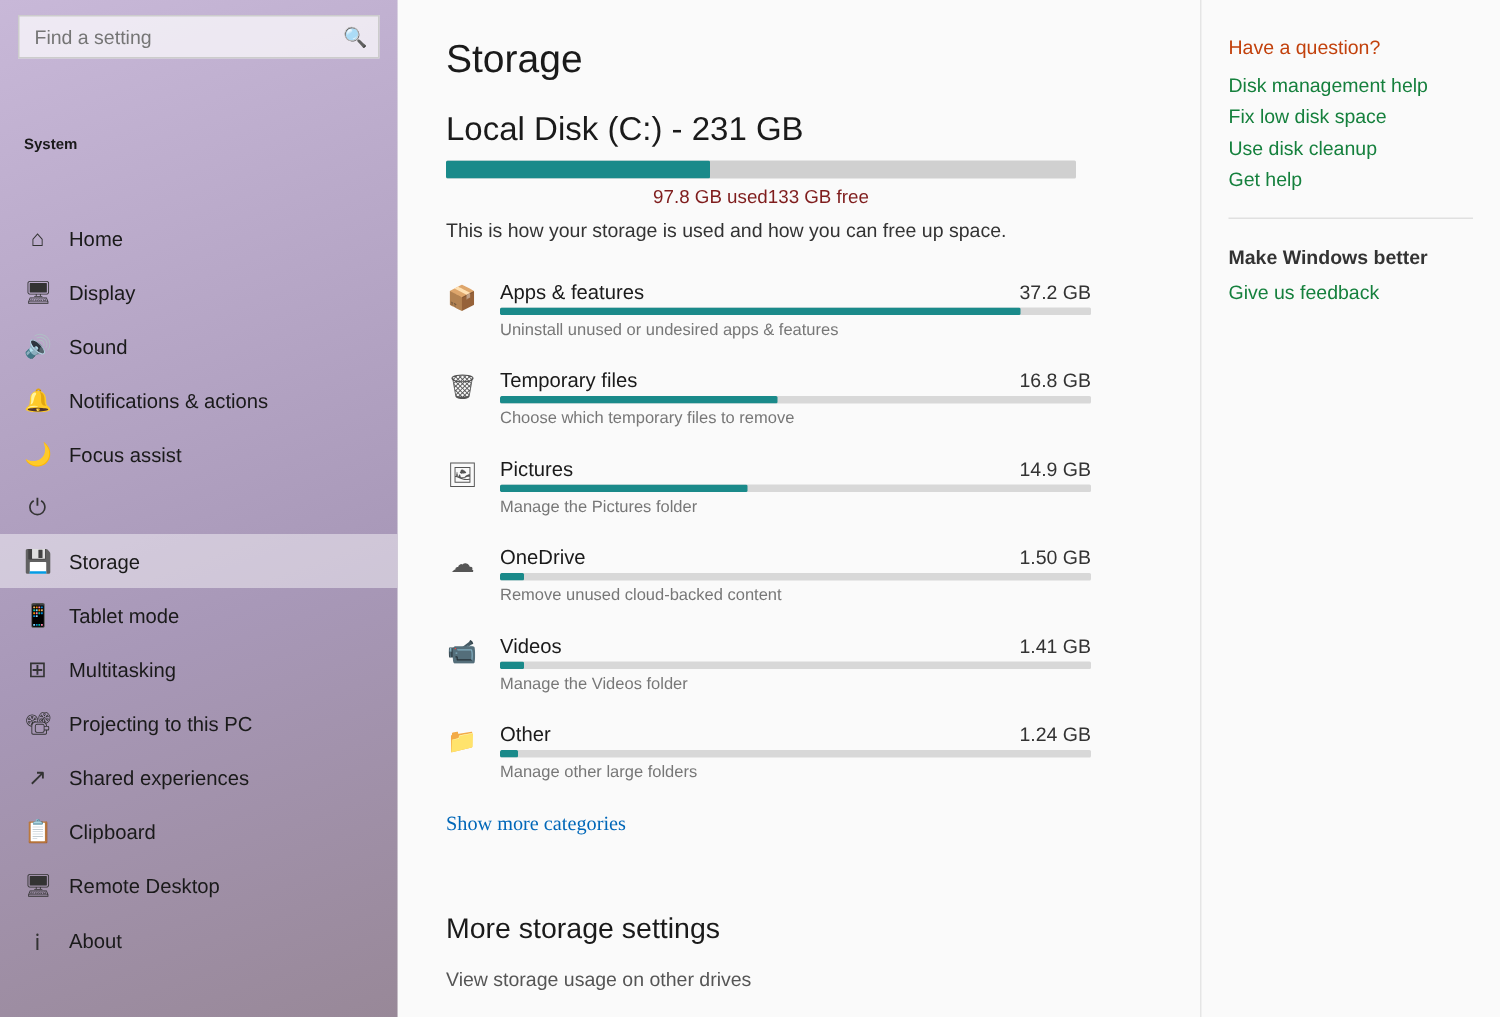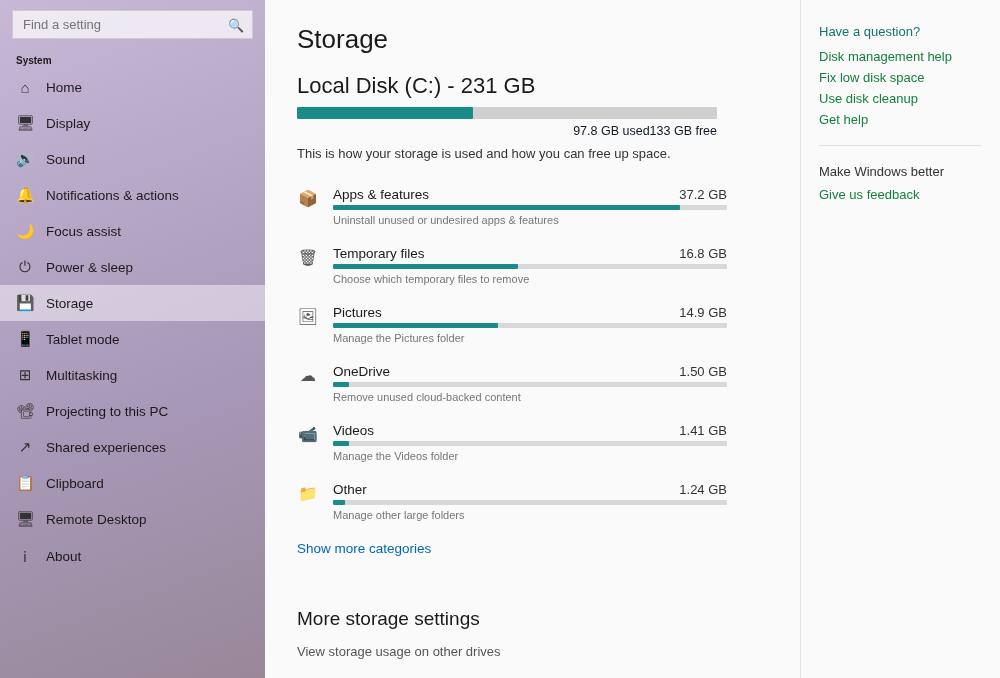--- a/index.html
+++ b/index.html
@@ -15,20 +15,21 @@
 
     
     .sidebar {
       width: 265px;
       min-width: 265px;
       background: linear-gradient(160deg, #c8b8d8 0%, #b8a8c8 30%, #a898b8 60%, #988898 100%);
       display: flex;
       flex-direction: column;
       height: 100%;
       overflow-y: auto;
+      gap: 36px;
     }
 
     .sidebar-search {
       margin: 10px 12px 8px 12px;
       position: relative;
     }
     .sidebar-search input {
       width: 100%;
       padding: 6px 28px 6px 10px;
       border: 1px solid #ccc;
@@ -115,24 +116,24 @@
       overflow: hidden;
     }
     .disk-bar-fill {
       height: 100%;
       background: #1a8a8a;
       border-radius: 1px;
     }
 
     .disk-stats {
       display: flex;
-      justify-content: flex-end;
+      justify-content: center;
       max-width: 420px;
       font-size: 12.5px;
-      color: #0f172a;
+      color: #7f1d1d;
       margin-bottom: 8px;
     }
 
     .disk-desc {
       font-size: 13px;
       color: #333;
       margin-bottom: 16px;
     }
 
     
@@ -197,20 +198,21 @@
     }
 
     .show-more-link {
       color: #0067b8;
       font-size: 13.5px;
       cursor: pointer;
       text-decoration: none;
       display: inline-block;
       margin-top: 10px;
       margin-bottom: 28px;
+      font-family: Liberation Serif, serif;
     }
 
     .more-storage-title {
       font-size: 19px;
       font-weight: 400;
       color: #1a1a1a;
       margin-bottom: 14px;
     }
 
     .more-storage-item {
@@ -228,21 +230,21 @@
       width: 200px;
       min-width: 200px;
       padding: 24px 18px;
       background: #fafafa;
       border-left: 1px solid #e5e5e5;
       overflow-y: auto;
     }
 
     .right-panel-question {
       font-size: 13px;
-      color: #0f766e;
+      color: #c2410c;
       margin-bottom: 10px;
     }
 
     .right-panel-link {
       color: #15803d;
       font-size: 13px;
       cursor: pointer;
       text-decoration: none;
       display: block;
       margin-bottom: 6px;
@@ -250,21 +252,21 @@
 
     .right-panel-divider {
       border: none;
       border-top: 1px solid #e0e0e0;
       margin: 18px 0;
     }
 
     .right-panel-make {
       font-size: 13px;
       color: #333;
-      font-weight: 400;
+      font-weight: 700;
       margin-bottom: 8px;
     }
   </style>
 </head>
 <body>
 
 <nav class="sidebar">
   <div class="sidebar-search">
     <input type="text" placeholder="Find a setting" style="">
     <span class="search-icon">🔍</span>
@@ -288,21 +290,20 @@
       <div class="sidebar-item">
       <span class="item-icon">🔔</span>
       <span class="item-label">Notifications &amp; actions</span>
     </div>
       <div class="sidebar-item">
       <span class="item-icon">🌙</span>
       <span class="item-label">Focus assist</span>
     </div>
       <div class="sidebar-item">
       <span class="item-icon">⏻</span>
-      <span class="item-label">Power &amp; sleep</span>
     </div>
       <div class="sidebar-item active">
       <span class="item-icon">💾</span>
       <span class="item-label">Storage</span>
     </div>
       <div class="sidebar-item">
       <span class="item-icon">📱</span>
       <span class="item-label">Tablet mode</span>
     </div>
       <div class="sidebar-item">

